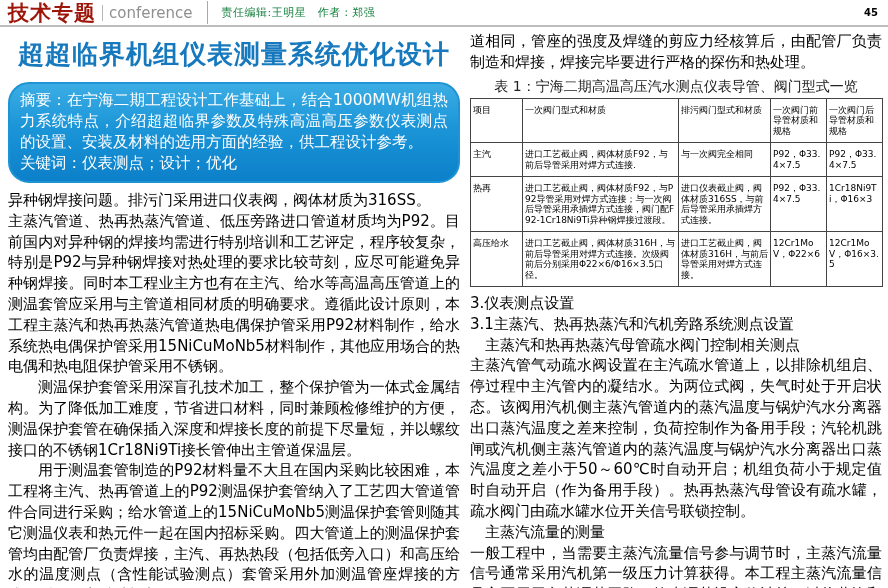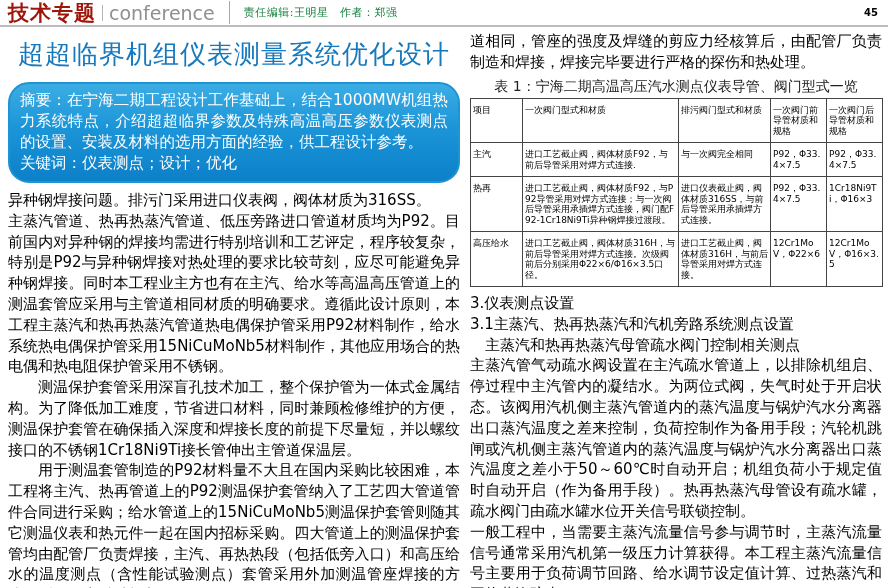--- a/index.html
+++ b/index.html
@@ -19,38 +19,38 @@
     border-bottom: 2px solid #bdbdbd;
   }
   .logo-cn {
     color: #9e150a;
     font-weight: bold;
     font-size: 21px;
     letter-spacing: 1px;
     white-space: nowrap;
   }
   .logo-sep { width: 1px; height: 16px; background: #b5b5b5; margin: 0 6px; }
-  .logo-en { color: #8f8f8f; font-size: 19px; }
+  .logo-en { color: #8f8f8f; font-size: 15px; }
   .header-divider { width: 1px; height: 23px; background: #a8a8a8; margin: 0 14px; }
   .editor-line { font-size: 11px; color: #15803d; letter-spacing: 0.5px; }
   .page-num { margin-left: auto; font-weight: bold; font-size: 10px; }
 
   
   .main {
     display: flex;
     gap: 10px;
     padding: 2px 6px 0 8px;
   }
   .col-left { width: 452px; flex: none; }
   .col-right { width: 412px; flex: none; padding-top: 2px; }
 
   
   .article-title {
     color: #1679bd;
-    font-weight: normal;
+    font-weight: bold;
     font-size: 26px;
     text-align: center;
     letter-spacing: 1px;
     margin: 8px 0 10px 0;
     white-space: nowrap;
   }
   .abstract-box {
     background: linear-gradient(180deg, #3cade4 0%, #1b95d8 45%, #0c80c9 100%);
     border: 2px solid #1e94d4;
     border-radius: 21px;
@@ -168,17 +168,18 @@
         <td>12Cr1MoV，Φ16×3.5</td>
       </tr>
     </tbody>
       </table>
 
     <div class="body-text">
       <p>3.仪表测点设置</p>
       <p>3.1主蒸汽、热再热蒸汽和汽机旁路系统测点设置</p>
       <p class="sub-indent">主蒸汽和热再热蒸汽母管疏水阀门控制相关测点</p>
       <p>主蒸汽管气动疏水阀设置在主汽疏水管道上，以排除机组启、停过程中主汽管内的凝结水。为两位式阀，失气时处于开启状态。该阀用汽机侧主蒸汽管道内的蒸汽温度与锅炉汽水分离器出口蒸汽温度之差来控制，负荷控制作为备用手段；汽轮机跳闸或汽机侧主蒸汽管道内的蒸汽温度与锅炉汽水分离器出口蒸汽温度之差小于50～60℃时自动开启；机组负荷小于规定值时自动开启（作为备用手段）。热再热蒸汽母管设有疏水罐，疏水阀门由疏水罐水位开关信号联锁控制。</p>
+      <p class="sub-indent">主蒸汽流量的测量</p>
       <p>一般工程中，当需要主蒸汽流量信号参与调节时，主蒸汽流量信号通常采用汽机第一级压力计算获得。本工程主蒸汽流量信号主要用于负荷调节回路、给水调节设定值计算、过热蒸汽和再热蒸汽疏水</p>
     </div>
   </div>
 
 </div>
 
 </body></html>

